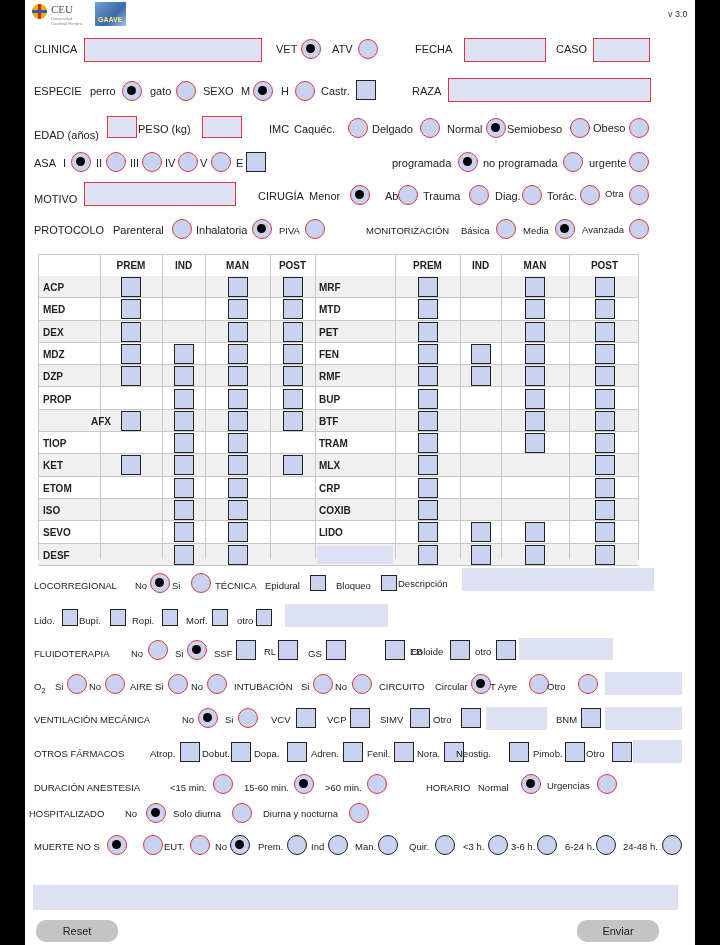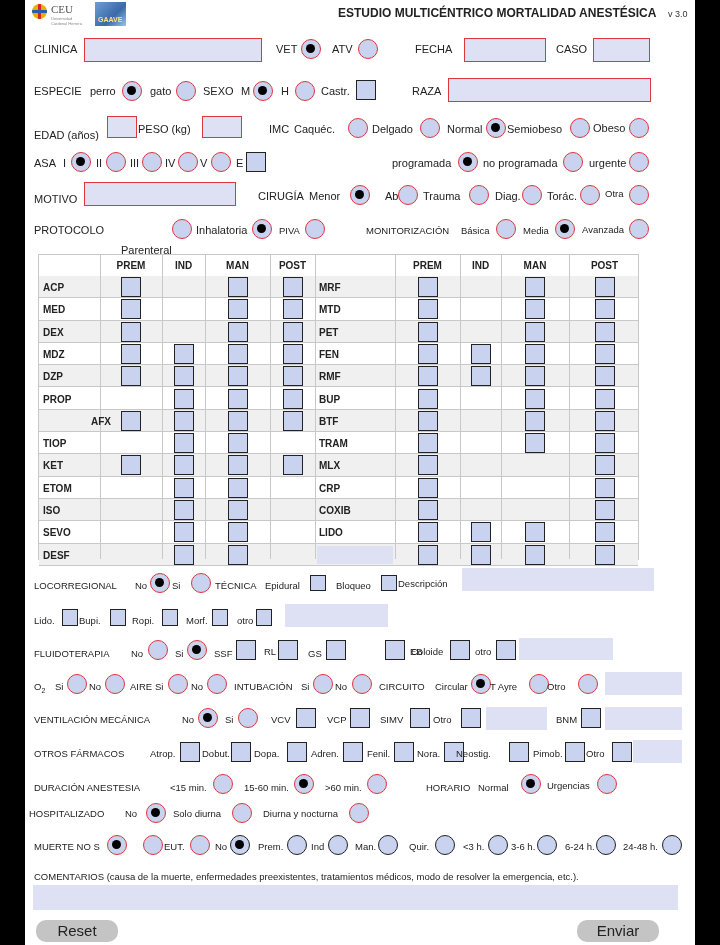--- a/index.html
+++ b/index.html
@@ -16,42 +16,41 @@
   .radio.on::after { content: ""; position: absolute; left: 4px; top: 4px; width: 9px; height: 9px; border-radius: 50%; background: #000; }
   .chk { position: absolute; width: 20px; height: 20px; background: #c9d2ee; border: 1.5px solid #222; }
   .tchk { position: absolute; width: 20px; height: 20px; background: #c9d2ee; border: 1.5px solid #222; }
   .title { font-weight: bold; font-size: 12px; }
   .ver { font-size: 9px; color: #333; }
   
   .grid { position: absolute; left: 13px; top: 254px; width: 601px; height: 306px; border: 1px solid #c8c8c8; }
   .gcell { position: absolute; border-right: 1px solid #c8c8c8; border-bottom: 1px solid #c8c8c8; }
   .ghead { position: absolute; font-weight: bold; font-size: 10px; text-align: center; }
   .gdrug { position: absolute; font-weight: bold; font-size: 10px; left: 4px; }
-  .btn { position: absolute; background: #c4c4c4; font-size: 15px; text-align: center; line-height: 22px; cursor: pointer; border-radius: 10px; }
+  .btn { position: absolute; background: #c4c4c4; font-size: 11px; text-align: center; line-height: 22px; cursor: pointer; border-radius: 10px; }
   .logo-ceu-cross { position: absolute; left: 7px; top: 4px; width: 15px; height: 15px; border-radius: 50%; background: #e9b000; overflow: hidden; }
   .logo-ceu-cross::before { content: ""; position: absolute; left: 6px; top: 0; width: 3px; height: 15px; background: #d22; }
   .logo-ceu-cross::after { content: ""; position: absolute; left: 0; top: 6px; width: 15px; height: 3px; background: #2a5db0; }
   .logo-img { position: absolute; left: 70px; top: 2px; width: 31px; height: 24px; background: linear-gradient(135deg,#6f9fd2,#3a6aa8 60%,#9cc3e6); }
   .logo-img span { position: absolute; left: 3px; bottom: 3px; font-size: 7px; color: #ffe27a; font-weight: bold; }
 </style>
 </head>
 <body>
 
 <div class="page">
 
   <div>
     <div class="logo-ceu-cross"></div>
     <span class="abs" style="left:26px;top:3px;font-family:'Liberation Serif',serif;font-size:11px;color:#555;">CEU</span>
     <span class="abs" style="left:26px;top:16px;font-size:4px;color:#888;">Universidad</span>
     <span class="abs" style="left:26px;top:21px;font-size:4px;color:#888;">Cardenal Herrera</span>
   </div>
   <div class="logo-img">
       <span>GAAVE</span>
     </div>
-  <span class="abs title" style="left:313px;top:6px;">ESTUDIO MULTICÉNTRICO MORTALIDAD ANESTÉSICA</span>
   <span class="abs ver" style="left:643px;top:9px;">v 3.0</span>
 
   <span class="abs lbl" style="left:9px;top:43px;">CLINICA</span>
   <div class="txt" style="left:59px;top:38px;width:178px;height:24px;"></div>
   <span class="abs lbl" style="left:251px;top:43px;">VET</span>
   <div class="radio on" style="left:276px;top:39px;"></div>
   <span class="abs lbl" style="left:307px;top:43px;">ATV</span>
   <div class="radio" style="left:333px;top:39px;"></div>
   <span class="abs lbl" style="left:390px;top:43px;">FECHA</span>
   <div class="txt" style="left:439px;top:38px;width:82px;height:24px;"></div>
@@ -119,21 +118,21 @@
   <span class="abs lbl" style="left:398px;top:190px;">Trauma</span>
   <div class="radio" style="left:444px;top:185px;"></div>
   <span class="abs lbl" style="left:470px;top:190px;">Diag.</span>
   <div class="radio" style="left:497px;top:185px;"></div>
   <span class="abs lbl" style="left:522px;top:190px;">Torác.</span>
   <div class="radio" style="left:555px;top:185px;"></div>
   <span class="abs lbl sm" style="left:580px;top:188px;">Otra</span>
   <div class="radio" style="left:604px;top:185px;"></div>
 
   <span class="abs lbl" style="left:9px;top:224px;">PROTOCOLO</span>
-  <span class="abs lbl" style="left:96px;top:224px;margin-top:20px;">Parenteral</span>
+  <span class="abs lbl" style="left:88px;top:224px;">Parenteral</span>
   <div class="radio" style="left:147px;top:219px;"></div>
   <span class="abs lbl" style="left:171px;top:224px;">Inhalatoria</span>
   <div class="radio on" style="left:227px;top:219px;"></div>
   <span class="abs lbl sm" style="left:254px;top:225px;">PIVA</span>
   <div class="radio" style="left:280px;top:219px;"></div>
   <span class="abs lbl sm" style="left:341px;top:225px;">MONITORIZACIÓN</span>
   <span class="abs lbl sm" style="left:436px;top:225px;">Básica</span>
   <div class="radio" style="left:471px;top:219px;"></div>
   <span class="abs lbl sm" style="left:498px;top:225px;">Media</span>
   <div class="radio on" style="left:530px;top:219px;"></div>
@@ -422,18 +421,17 @@
   <div class="radio dark" style="left:410px;top:835px;"></div>
   <span class="abs lbl sm" style="left:438px;top:841px;">&lt;3 h.</span>
   <div class="radio dark" style="left:463px;top:835px;"></div>
   <span class="abs lbl sm" style="left:486px;top:841px;">3-6 h.</span>
   <div class="radio dark" style="left:512px;top:835px;"></div>
   <span class="abs lbl sm" style="left:540px;top:841px;">6-24 h.</span>
   <div class="radio dark" style="left:571px;top:835px;"></div>
   <span class="abs lbl sm" style="left:598px;top:841px;">24-48 h.</span>
   <div class="radio dark" style="left:637px;top:835px;"></div>
 
-  <span class="abs lbl sm" style="left:9px;top:871px;">COMENTARIOS (causa de la muerte, enfermedades preexistentes, tratamientos médicos, modo de resolver la emergencia, etc.).</span>
   <div class="txtp" style="left:8px;top:885px;width:645px;height:25px;"></div>
 
   <div class="btn" style="left:11px;top:920px;width:82px;height:22px;">Reset</div>
   <div class="btn" style="left:552px;top:920px;width:82px;height:22px;">Enviar</div>
 </div>
 
 </body></html>

